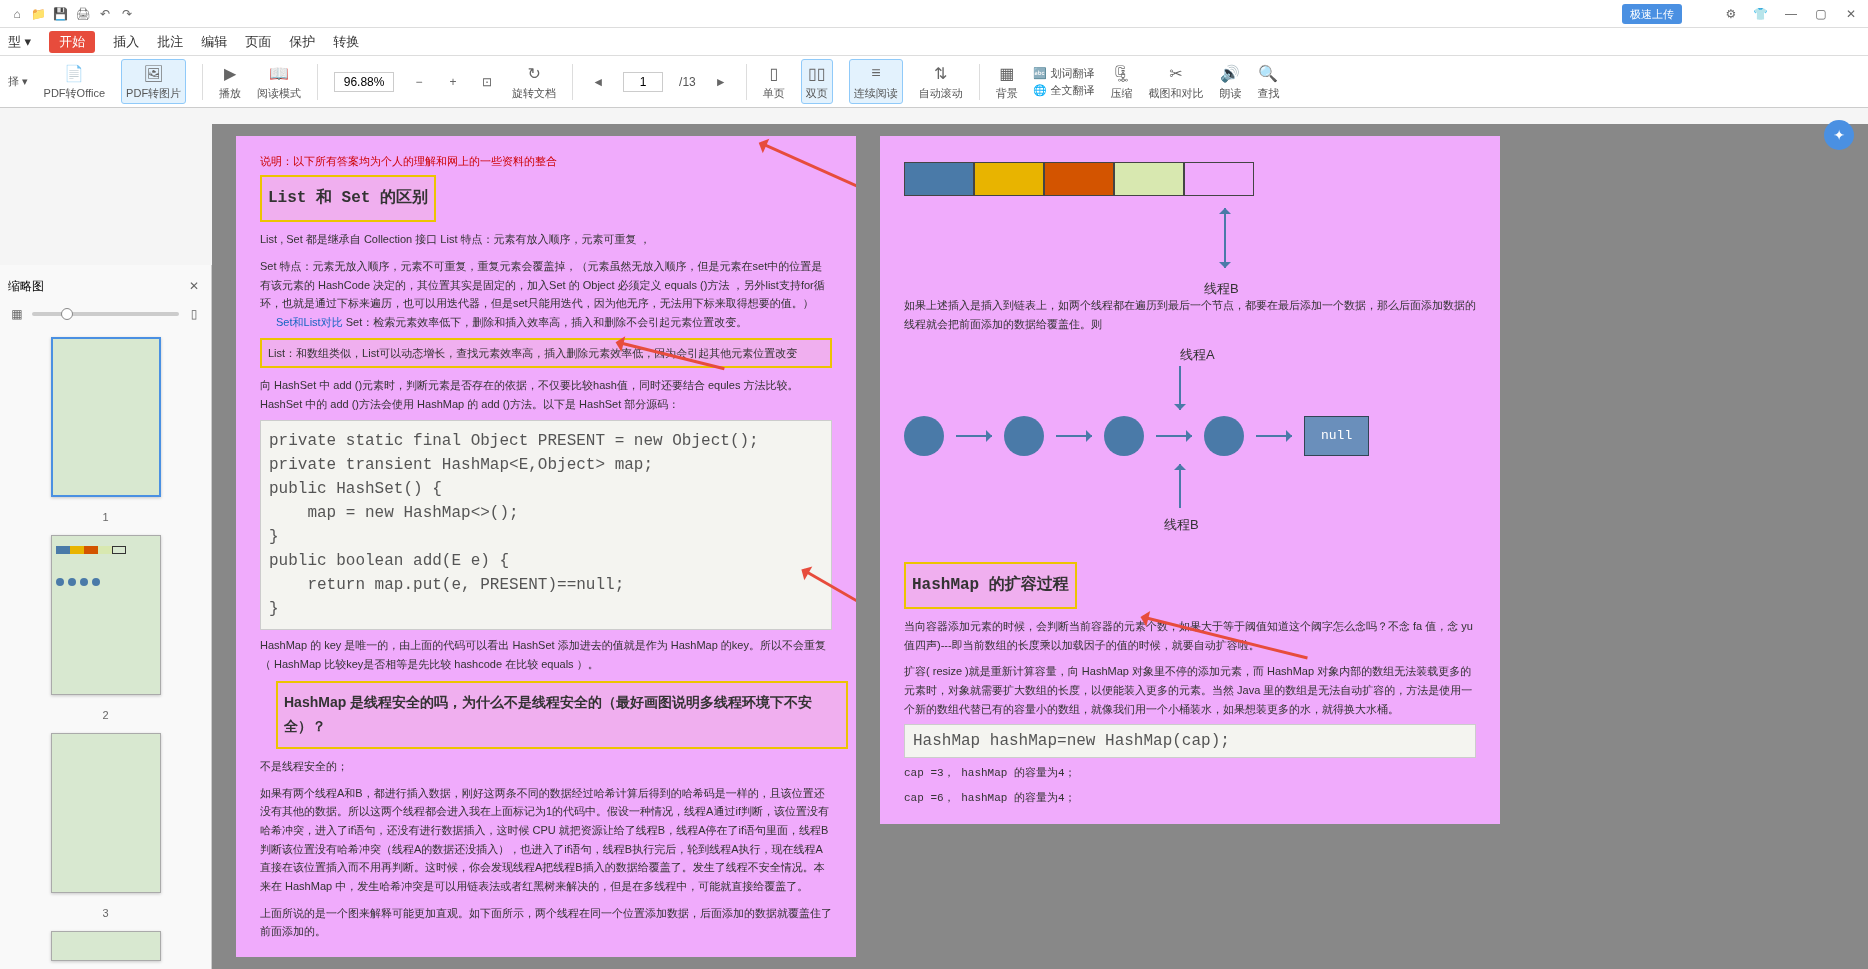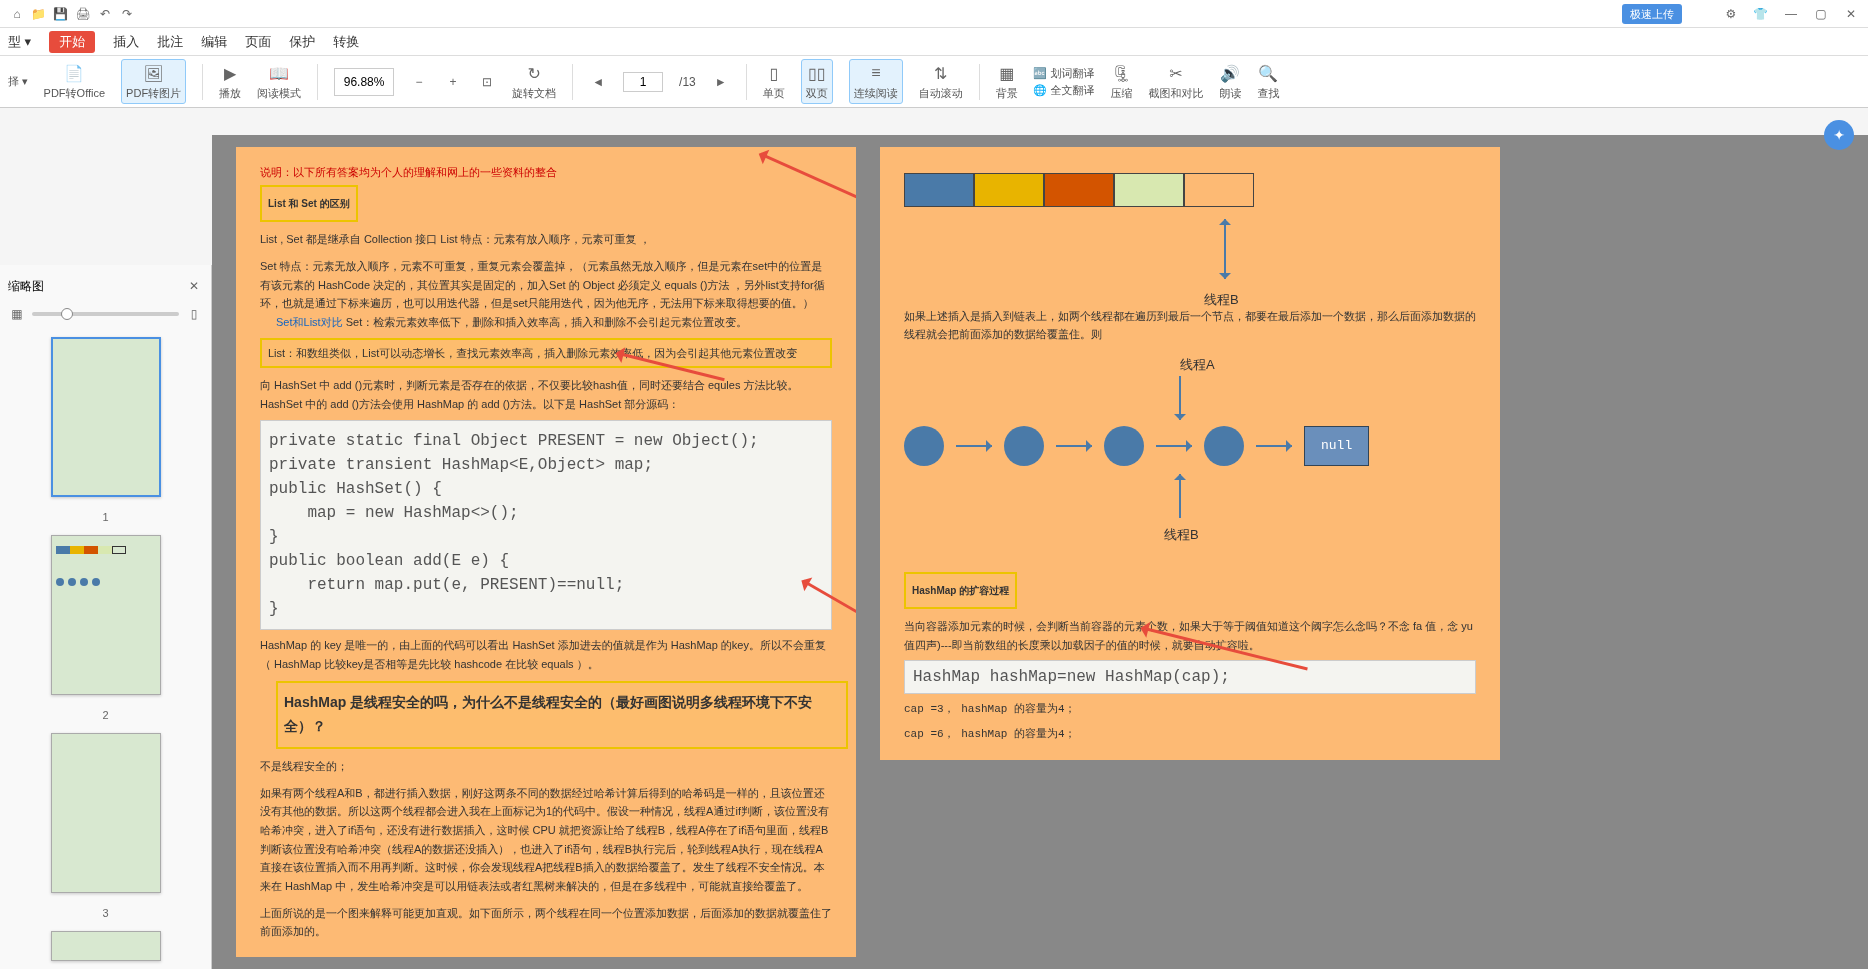--- a/index.html
+++ b/index.html
@@ -7,36 +7,36 @@
 .toolbar { height:28px; background:#fff; border-bottom:1px solid #ddd; display:flex; align-items:center; padding:0 8px; font-size:12px; gap:4px; }
 .menubar { height:28px; background:#fff; border-bottom:1px solid #ddd; display:flex; align-items:center; padding:0 8px; font-size:13px; gap:18px; }
 .menubar span { cursor:pointer; color:#333; }
 .menubar .active { background:#e74c3c; color:#fff; padding:2px 10px; border-radius:3px; }
 .ribbon { height:52px; background:#fff; border-bottom:1px solid #ccc; display:flex; align-items:center; padding:0 8px; gap:16px; font-size:11px; color:#555; }
 .ribbon-group { display:flex; flex-direction:column; align-items:center; gap:2px; cursor:pointer; }
 .ribbon-group .ico { width:22px; height:22px; display:flex; align-items:center; justify-content:center; font-size:16px; color:#666; }
 .ribbon-group.active { background:#e3f2fd; border:1px solid #90caf9; border-radius:3px; padding:2px 4px; }
 .ribbon-sep { width:1px; height:36px; background:#ddd; }
 .page-input { width:40px; height:20px; border:1px solid #ccc; text-align:center; font-size:12px; }
-.zoom-input { width:60px; height:28px; border:1px solid #ccc; text-align:center; font-size:12px; }
+.zoom-input { width:60px; height:20px; border:1px solid #ccc; text-align:center; font-size:12px; }
 .main { display:flex; height:calc(100% - 108px);align-items:flex-end; }
 .sidebar { width:212px; background:#f9f9f9; border-right:1px solid #ccc; padding:8px; overflow-y:auto; }
 .sidebar-head { display:flex; justify-content:space-between; align-items:center; font-size:12px; padding:4px 0; }
 .sidebar-controls { display:flex; align-items:center; gap:6px; padding:6px 0; }
 .slider { flex:1; height:4px; background:#ccc; border-radius:2px; position:relative; }
 .slider-thumb { position:absolute; left:20%; top:-4px; width:12px; height:12px; background:#fff; border:1px solid #888; border-radius:50%; }
 .thumbs { display:flex; flex-direction:column; align-items:center; gap:12px; margin-top:8px; }
 .thumb { width:110px; height:160px; background:#d8e8d0; border:1px solid #aaa; box-shadow:0 1px 3px rgba(0,0,0,.2); font-size:4px; padding:4px; overflow:hidden; position:relative; }
 .thumb.selected { border:2px solid #4a90e2; }
 .thumb-num { font-size:11px; color:#666; margin-top:2px; }
 .doc-area { flex:1; background:#888; display:flex; gap:24px; padding:12px 24px; overflow:hidden; }
-.page { background:#fdba74; width:620px; height:100%; padding:16px 24px; font-size:11px; line-height:1.7; color:#333; overflow:hidden; position:relative; }
+.page { background:#f0abfc; width:620px; height:100%; padding:16px 24px; font-size:11px; line-height:1.7; color:#333; overflow:hidden; position:relative; }
 .redtext { color:#c00; font-size:11px; }
 .hl-box { border:2px solid #ecc400; background:rgba(255,255,0,.05); padding:4px 6px; display:inline-block; }
-h2.title { font-size:10px; font-weight:bold; margin:4px 0; font-family:Liberation Sans, sans-serif; }
+h2.title { font-size:16px; font-weight:bold; margin:4px 0; font-family:Liberation Mono, monospace; }
 .arrow-red { position:absolute; width:110px; height:3px; background:#e74c3c; }
 .arrow-red::before { content:''; position:absolute; left:-10px; top:-6px; border:8px solid transparent; border-right-color:#e74c3c; }
 .code-block { background:#f4f4f0; border:1px solid #ccc; padding:8px; font-family:"Courier New",monospace; font-size:16px; line-height:1.5; white-space:pre; color:#555; margin:6px 0; }
 .mono { font-family:"Courier New",monospace; }
 .linklike { color:#1565c0;margin-left:16px; }
 .diagram { position:relative; margin:10px 0; }
 .color-row { display:flex; gap:0; }
 .cbox { width:70px; height:34px; border:1px solid #444; }
 .node { width:40px; height:40px; border-radius:50%; background:#4a7aa8; display:inline-block; }
 .null-box { background:#6a8fbb; color:#fff; padding:8px 16px; border:1px solid #345; font-family:"Courier New",monospace; font-size:13px; }
@@ -270,20 +270,21 @@
             <div style="width:2px;height:44px;background:#4a7aa8;"></div>
           </div>
         <div style="position:absolute;left:260px;top:170px;font-size:13px;">线程B</div>
       </div>
 
       <div class="hl-box" style="margin-top:8px;">
         <h2 class="title mono">HashMap 的扩容过程</h2>
       </div>
       <div class="arrow-red" style="top:500px;left:260px;transform:rotate(14deg);width:170px;"></div>
       <p style="margin-top:8px;">当向容器添加元素的时候，会判断当前容器的元素个数，如果大于等于阈值知道这个阈字怎么念吗？不念 fa 值，念 yu 值四声)---即当前数组的长度乘以加载因子的值的时候，就要自动扩容啦。</p>
+      <p style="margin-top:8px;">扩容( resize )就是重新计算容量，向 HashMap 对象里不停的添加元素，而 HashMap 对象内部的数组无法装载更多的元素时，对象就需要扩大数组的长度，以便能装入更多的元素。当然 Java 里的数组是无法自动扩容的，方法是使用一个新的数组代替已有的容量小的数组，就像我们用一个小桶装水，如果想装更多的水，就得换大水桶。</p>
       <div class="code-block" style="padding:4px 8px;">HashMap hashMap=new HashMap(cap);</div>
       <p class="mono">cap =3， hashMap 的容量为4；</p>
       <p class="mono" style="margin-top:6px;">cap =6， hashMap 的容量为4；</p>
     </div>
   </div>
 </div>
 
 <div class="floating-badge">✦</div>
 
 </body></html>

